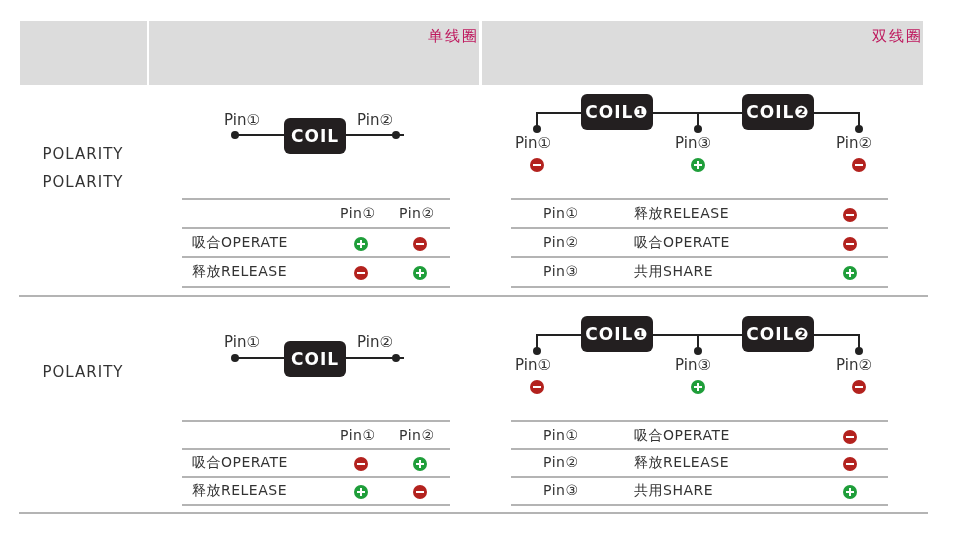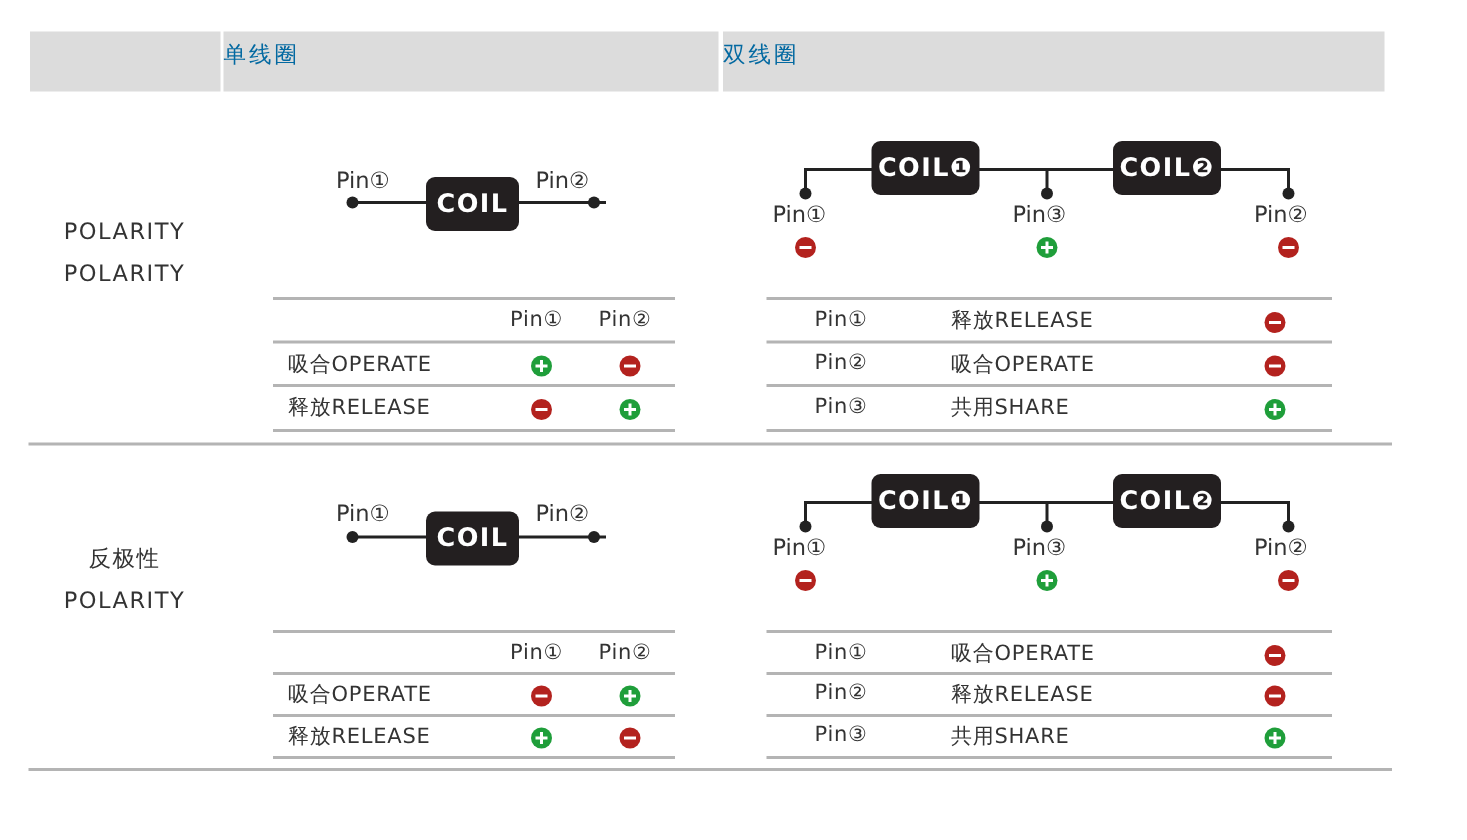--- a/index.html
+++ b/index.html
@@ -1,19 +1,19 @@
 <!DOCTYPE html>
 <html><head>
 <meta charset="utf-8">
 <style>
   * { box-sizing: border-box; margin: 0; padding: 0; }
   html, body { width: 978px; height: 560px; background: #ffffff; overflow: hidden; }
   body { position: relative; font-family: "DejaVu Sans", "Liberation Sans", sans-serif; color: #333; }
 
-  .hdr { position: absolute; top: 21px; height: 40px; background: #dcdcdc; text-align: left; color: #0369a1; }
+  .hdr { position: absolute; top: 21px; height: 64px; background: #dcdcdc; text-align: right; color: #be185d; }
   .hdr .cn { font-size: 15px; line-height: 20px; margin-top: 5px; letter-spacing: 2px; }
   .hdr .en { font-size: 15px; line-height: 22px; letter-spacing: 1px; }
   #hdr-blank { left: 20px; width: 127px; }
   #hdr-single { left: 149px; width: 330px; }
   #hdr-dual { left: 482px; width: 441px; }
 
   .divider { position: absolute; left: 19px; width: 909px; height: 2px; background: #b4b4b4; }
 
   .row-label { position: absolute; left: 20px; width: 126px; text-align: center; color: #333; }
   .row-label div { font-size: 15px; line-height: 28px; letter-spacing: 1px; }
@@ -104,21 +104,20 @@
   <div class="tline" style="left:511px; top:256px; width:377px;"></div>
   <span class="tcell" style="left:543px; top:263px;">Pin③</span>
   <span class="tcell" style="left:634px; top:263px;">共用SHARE</span>
   <span class="sign pos" style="left:843px; top:266px;"></span>
   <div class="tline" style="left:511px; top:286px; width:377px;"></div>
 </div>
 
 <div class="divider" style="top:295px;"></div>
 
 <div class="row-label" style="top:358px;">
-  <div>反极性</div>
   <div>POLARITY</div>
 </div>
 
 <div>
   <span class="pin-label" style="left:224px; top:333px;">Pin①</span>
   <span class="pin-label" style="left:357px; top:333px;">Pin②</span>
   <div class="wire" style="left:234px; top:357px; width:170px; height:2px;"></div>
   <div class="dot" style="left:231px; top:354px;"></div>
   <div class="dot" style="left:392px; top:354px;"></div>
   <div class="coil" style="left:284px; top:341px; width:62px; height:36px; line-height:36px;">COIL</div>

